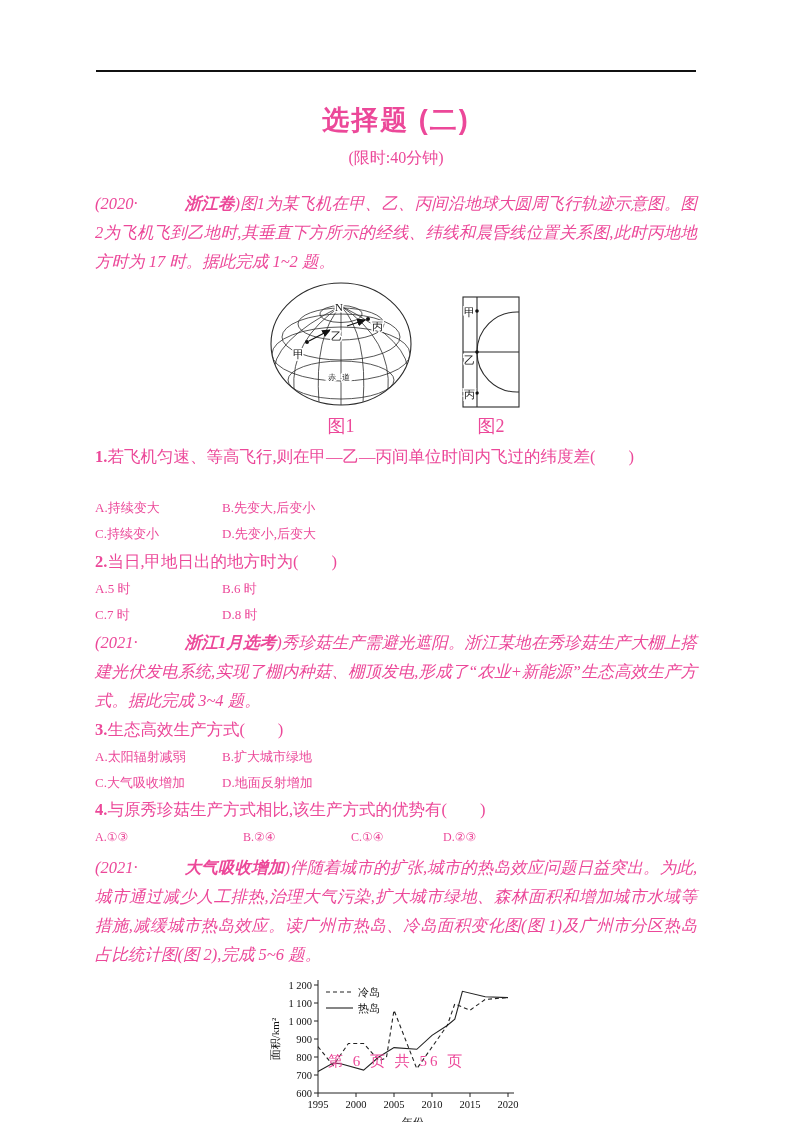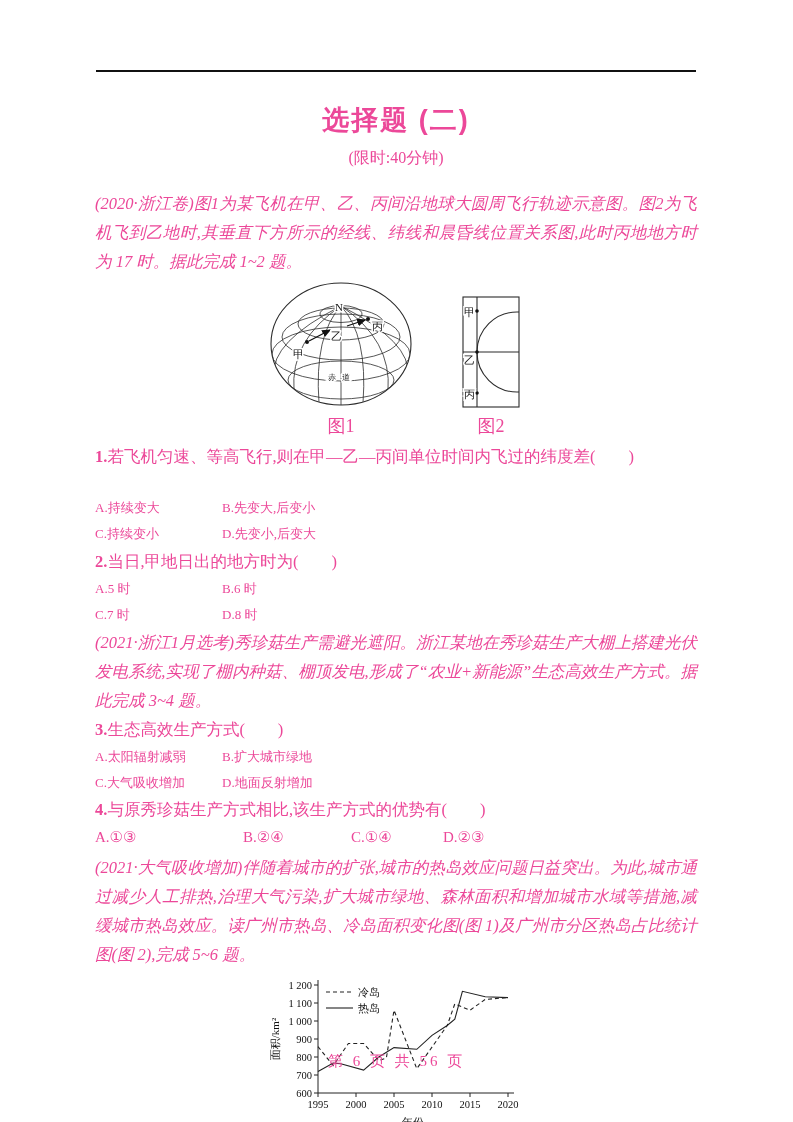--- a/index.html
+++ b/index.html
@@ -9,29 +9,29 @@
   }
   .top-rule{position:absolute;left:96px;top:70px;width:600px;border-top:2.5px solid #111;}
   .content{position:absolute;left:95px;top:90px;width:602px;}
   .page-title{
     text-align:center;font-family:"Liberation Sans","DejaVu Sans",sans-serif;
     font-weight:700;font-size:27px;letter-spacing:2px;margin:12px 0 10px 0;
   }
   .time-limit{text-align:center;font-size:16px;margin-bottom:20px;}
   .passage{font-size:16.5px;line-height:29px;text-align:justify;font-style:italic;margin:0 0 2px 0;}
   .passage .src{font-style:italic;}
-  .passage .src-bold{font-weight:400;}
+  .passage .src-bold{font-weight:700;margin-left:47px;}
   .figures-row{display:flex;justify-content:center;align-items:flex-end;gap:38px;margin:4px 0 6px 0;}
   .figure-block{display:flex;flex-direction:column;align-items:center;}
   .figure-caption{font-size:18px;margin-top:4px;font-style:normal;}
   .question{font-size:16.5px;line-height:26px;}
   .q-stem{margin:1px 0;}
   .q-num{font-weight:700;}
   .opts2{display:grid;grid-template-columns:127px auto;font-size:13px;line-height:26px;}
-  .opts4{display:grid;grid-template-columns:148px 108px 92px auto;font-size:15px;line-height:26px;}
+  .opts4{display:grid;grid-template-columns:148px 108px 92px auto;font-size:12px;line-height:26px;}
   .gap-before{margin-top:25px;}
   .items-line{font-size:16.5px;line-height:26px;}
   .chart-wrap{display:flex;flex-direction:column;align-items:center;margin-top:6px;}
   .chart-wrap svg{display:block;}
   .page-footer{position:absolute;left:0;right:0;top:1052px;text-align:center;font-size:15px;letter-spacing:3px;}
   
   .thin{fill:none;stroke:#2b2b2b;stroke-width:0.8;}
   .med{fill:none;stroke:#2b2b2b;stroke-width:1.1;}
   .glabel{font-size:11px;fill:#111;font-family:"Liberation Serif","DejaVu Serif",serif;
           stroke:#fff;stroke-width:3px;paint-order:stroke;}

